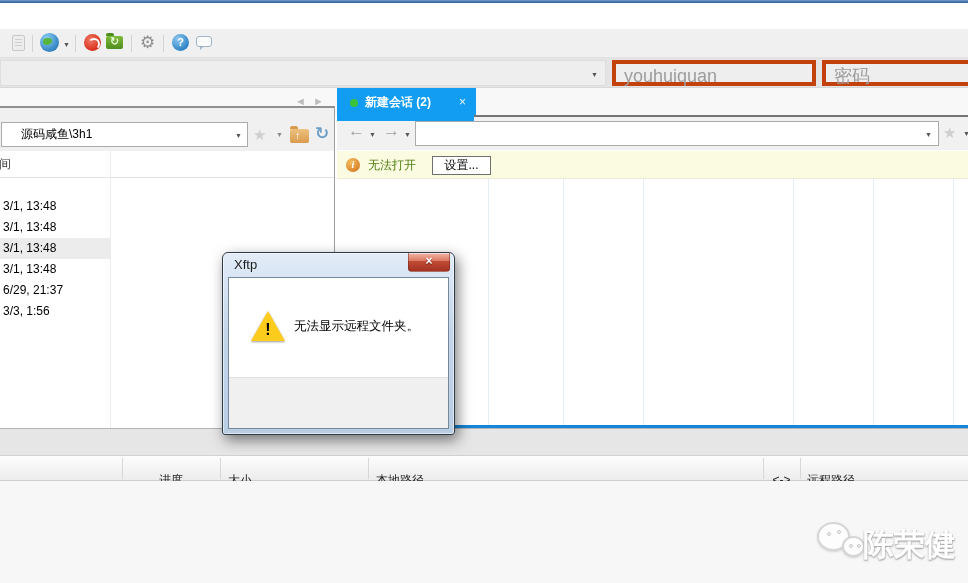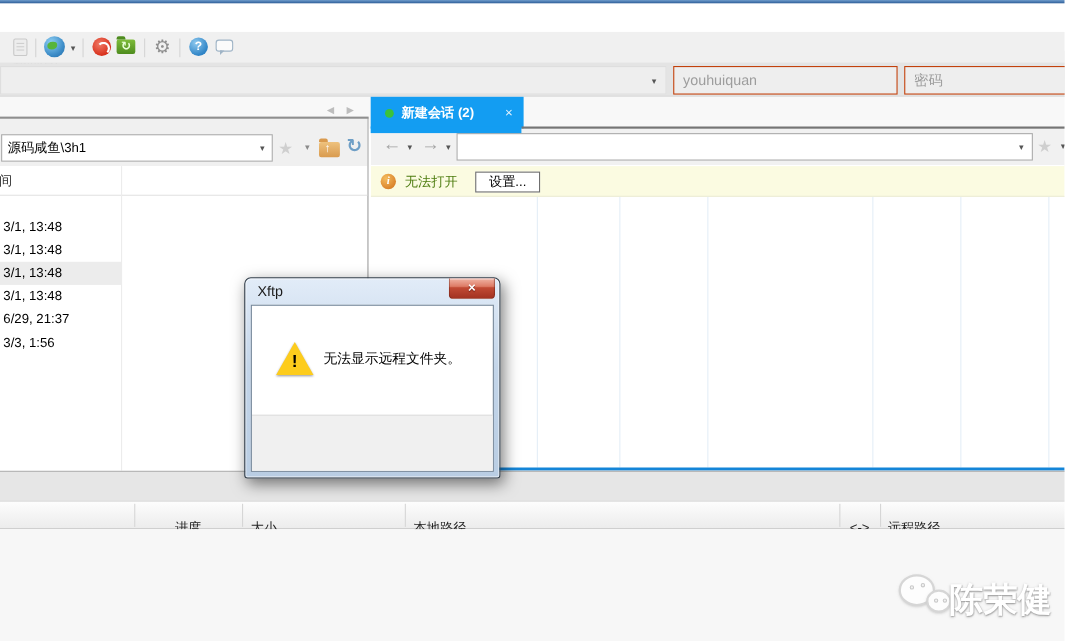--- a/index.html
+++ b/index.html
@@ -46,41 +46,41 @@
   .icon-bubble { left:196px; top:7px; width:16px; height:11px; background:#fbfbfb;
     border:1px solid #9fb4c6; border-radius:3px; }
   .icon-bubble::after { content:""; position:absolute; left:3px; bottom:-4px;
     border:2px solid transparent; border-top-color:#9fb4c6; border-left-color:#9fb4c6; }
 
   
   .qcrow { left:0; top:58px; width:968px; height:30px; background:#e4e4e4;
     border-bottom:1px solid #d8d8d8; }
   .qc-host { position:absolute; left:0; top:2px; width:606px; height:26px; background:#eeeeee;
     border:1px solid #dedede; }
-  .qc-field { position:absolute; top:2px; height:26px; background:#eeeeee; border:1px solid #c2410c;
-    color:#9d9d9d; line-height:24px; padding-left:8px; font-size:13px; }
+  .qc-field { position:absolute; top:2px; height:26px; background:#eeeeee; border:4px solid #c2410c;
+    color:#9d9d9d; line-height:24px; padding-left:8px; font-size:18px; }
 
   
   .tabrow { left:0; top:88px; width:968px; height:29px; background:#f8f8f8; }
   .chev { position:absolute; top:7px; font-size:11px; color:#bdbdbd; }
   .session-tab { position:absolute; left:337px; top:0; width:139px; height:29px;
     background:#139df2; color:#fff; }
   .tab-dot { position:absolute; left:13px; top:11px; width:8px; height:8px; border-radius:50%;
     background:#3bc23b; }
   .tab-label { position:absolute; left:28px; top:0; line-height:29px; font-weight:bold; font-size:12px;text-align:center; }
   .tab-close { position:absolute; right:10px; top:0; line-height:28px; font-size:12px; color:#e8f4fd; }
   .tabunder { left:337px; top:115px; width:137px; height:6px; background:#139df2; z-index:3; }
   .panetopline { left:474px; top:115px; width:494px; height:2px; background:#757575; z-index:2; }
 
   
   .leftpane { left:0; top:106px; width:335px; height:322px; background:#fff;
     border-top:2px solid #8f8f8f; border-right:1px solid #9e9e9e; overflow:hidden; }
   .lp-addr { position:absolute; left:0; top:0; width:100%; height:43px; background:#f0f0f0; }
   .lp-combo { position:absolute; left:1px; top:14px; width:247px; height:25px; background:#fff;
-    border:1px solid #ababab; line-height:23px; padding-left:5px; color:#000; }
+    border:1px solid #ababab; line-height:23px; padding-left:19px; color:#000; }
   .lp-star { position:absolute; left:253px; top:18px; font-size:15px; color:#cfcfcf; }
   .lp-star-dd { left:276px; top:22px; color:#8a8a8a; }
   .lp-home { position:absolute; left:290px; top:21px; width:19px; height:14px;
     background:linear-gradient(#eec27e,#d99a4e); border-radius:2px; }
   .lp-home::before { content:""; position:absolute; left:0; top:-3px; width:8px; height:3px;
     background:#d99a4e; border-radius:2px 2px 0 0; }
   .lp-home::after { content:"↑"; position:absolute; left:5px; top:0px; color:#fff;
     font-size:11px; font-weight:bold; line-height:13px; }
   .lp-refresh { position:absolute; left:315px; top:15px; font-size:17px; font-weight:bold; color:#6f9fc6; }
   .lp-header { position:absolute; left:0; top:43px; width:100%; height:27px; background:#fff;

